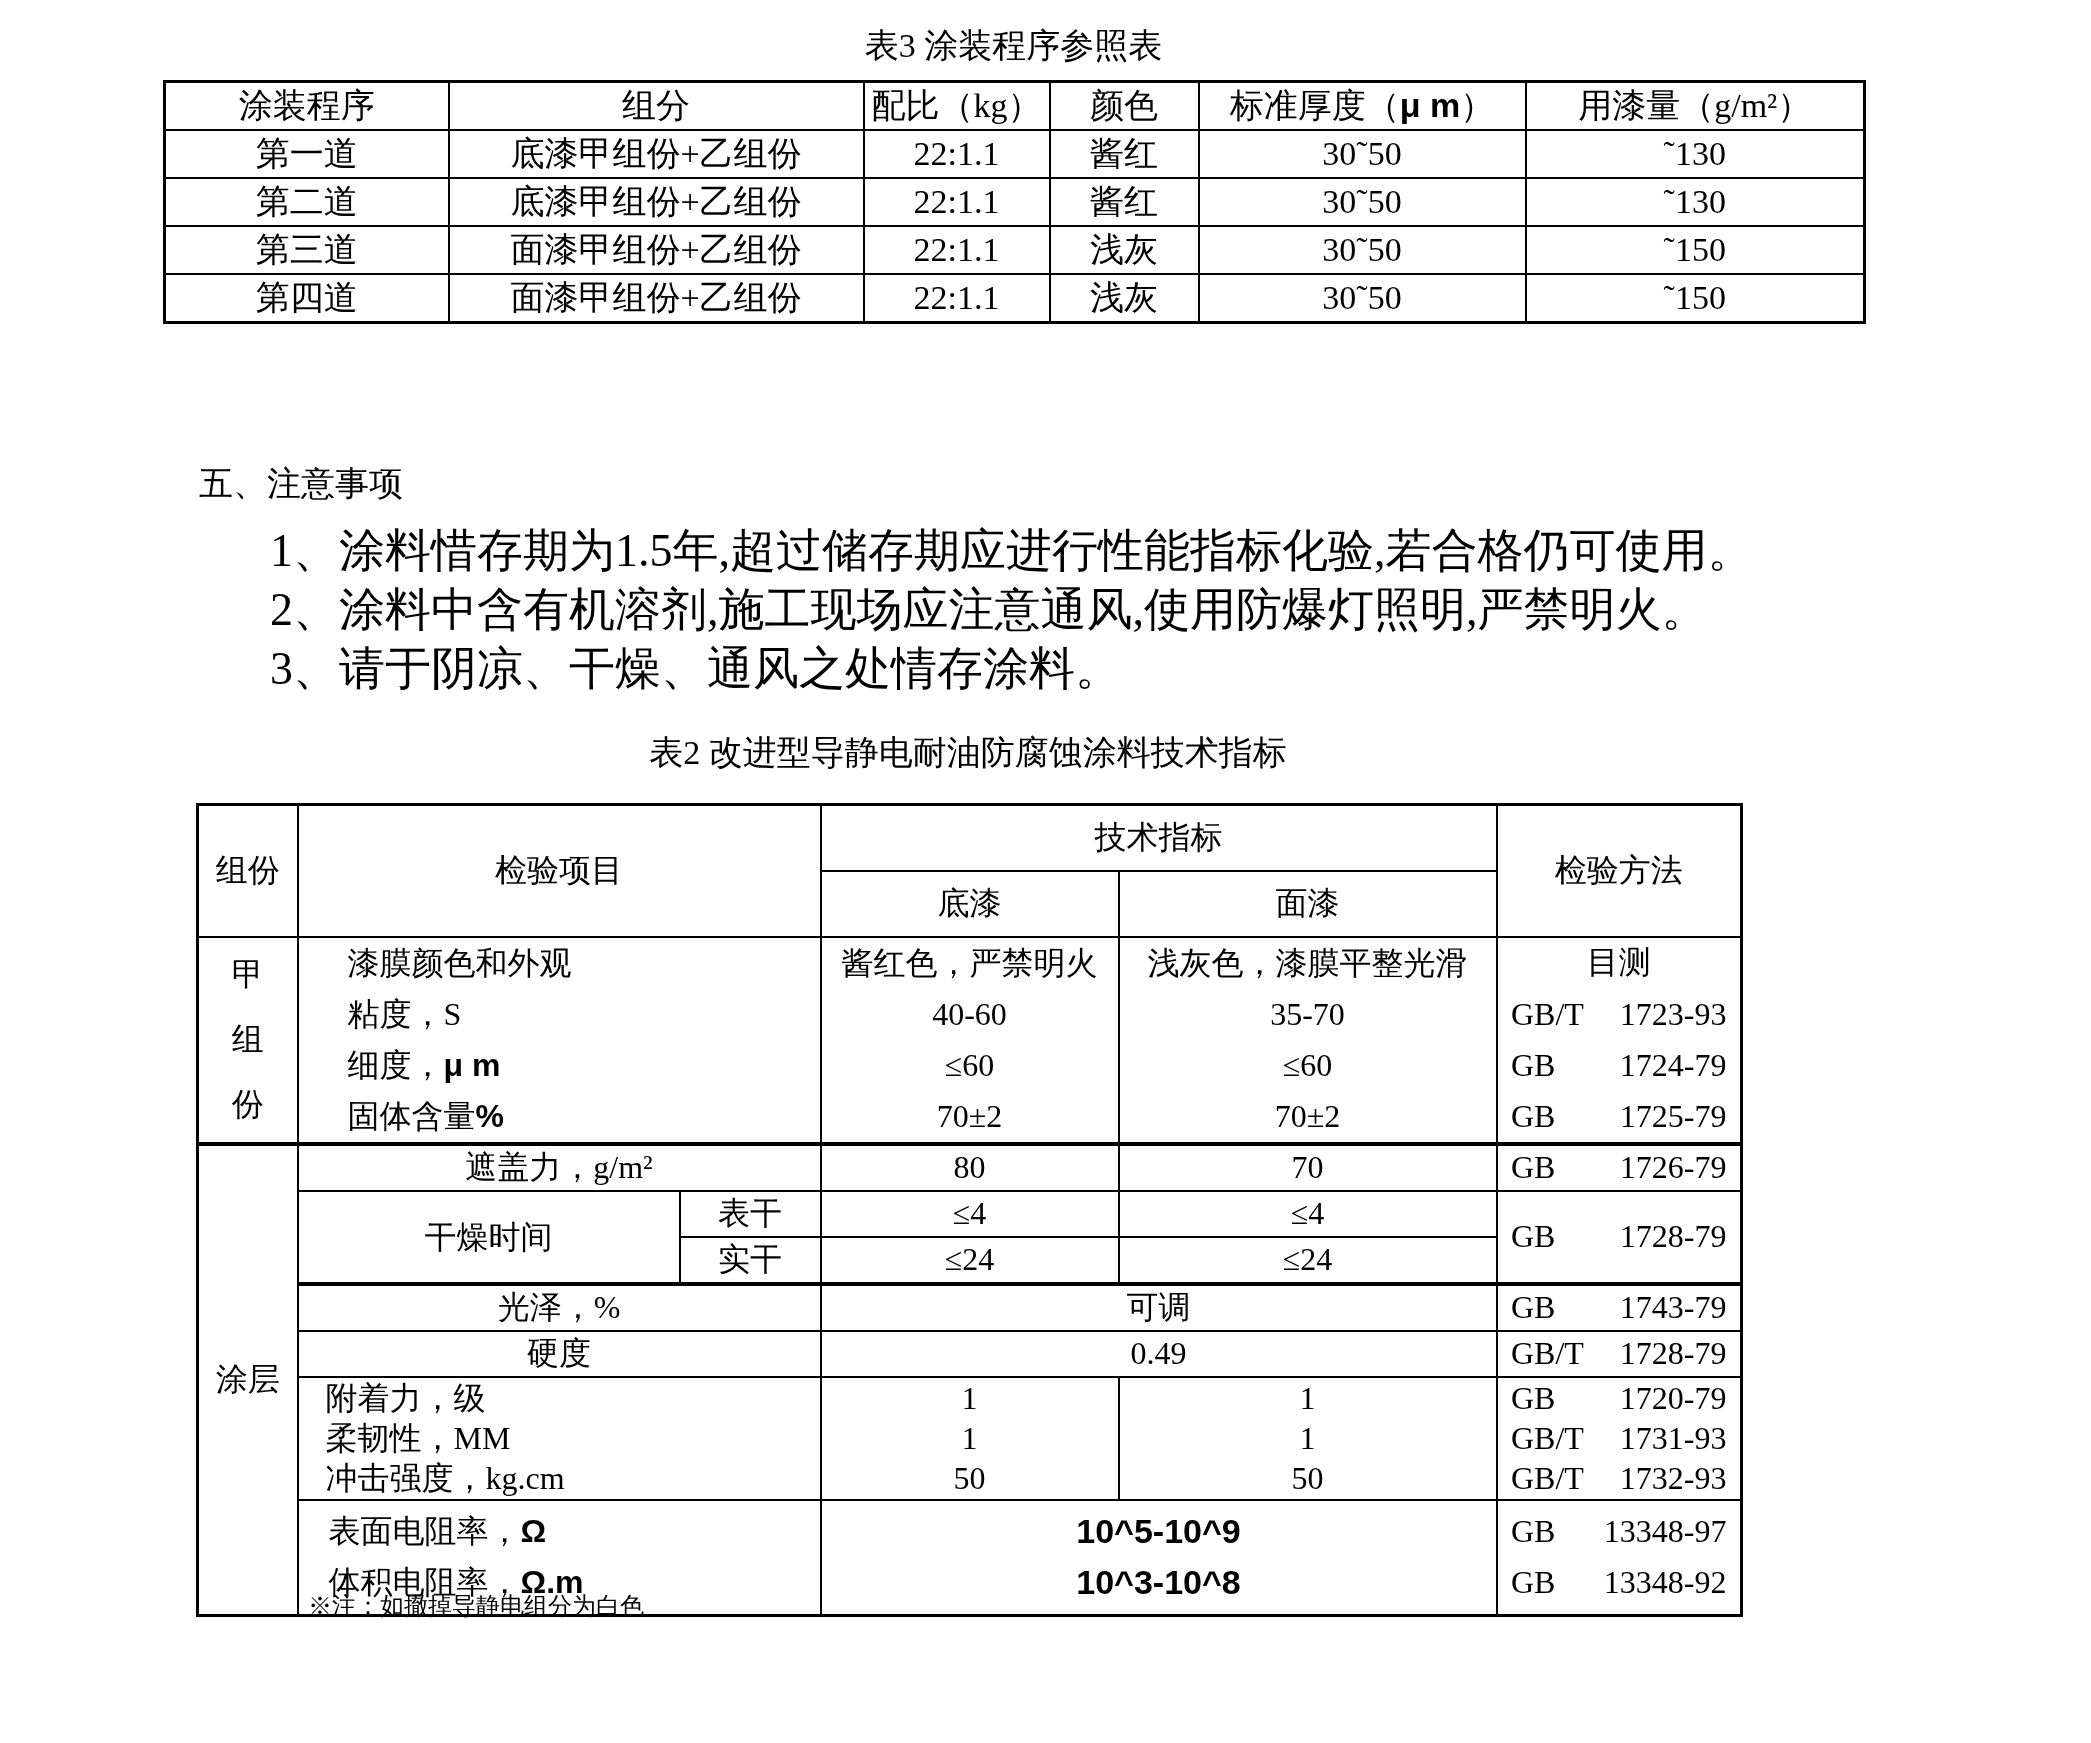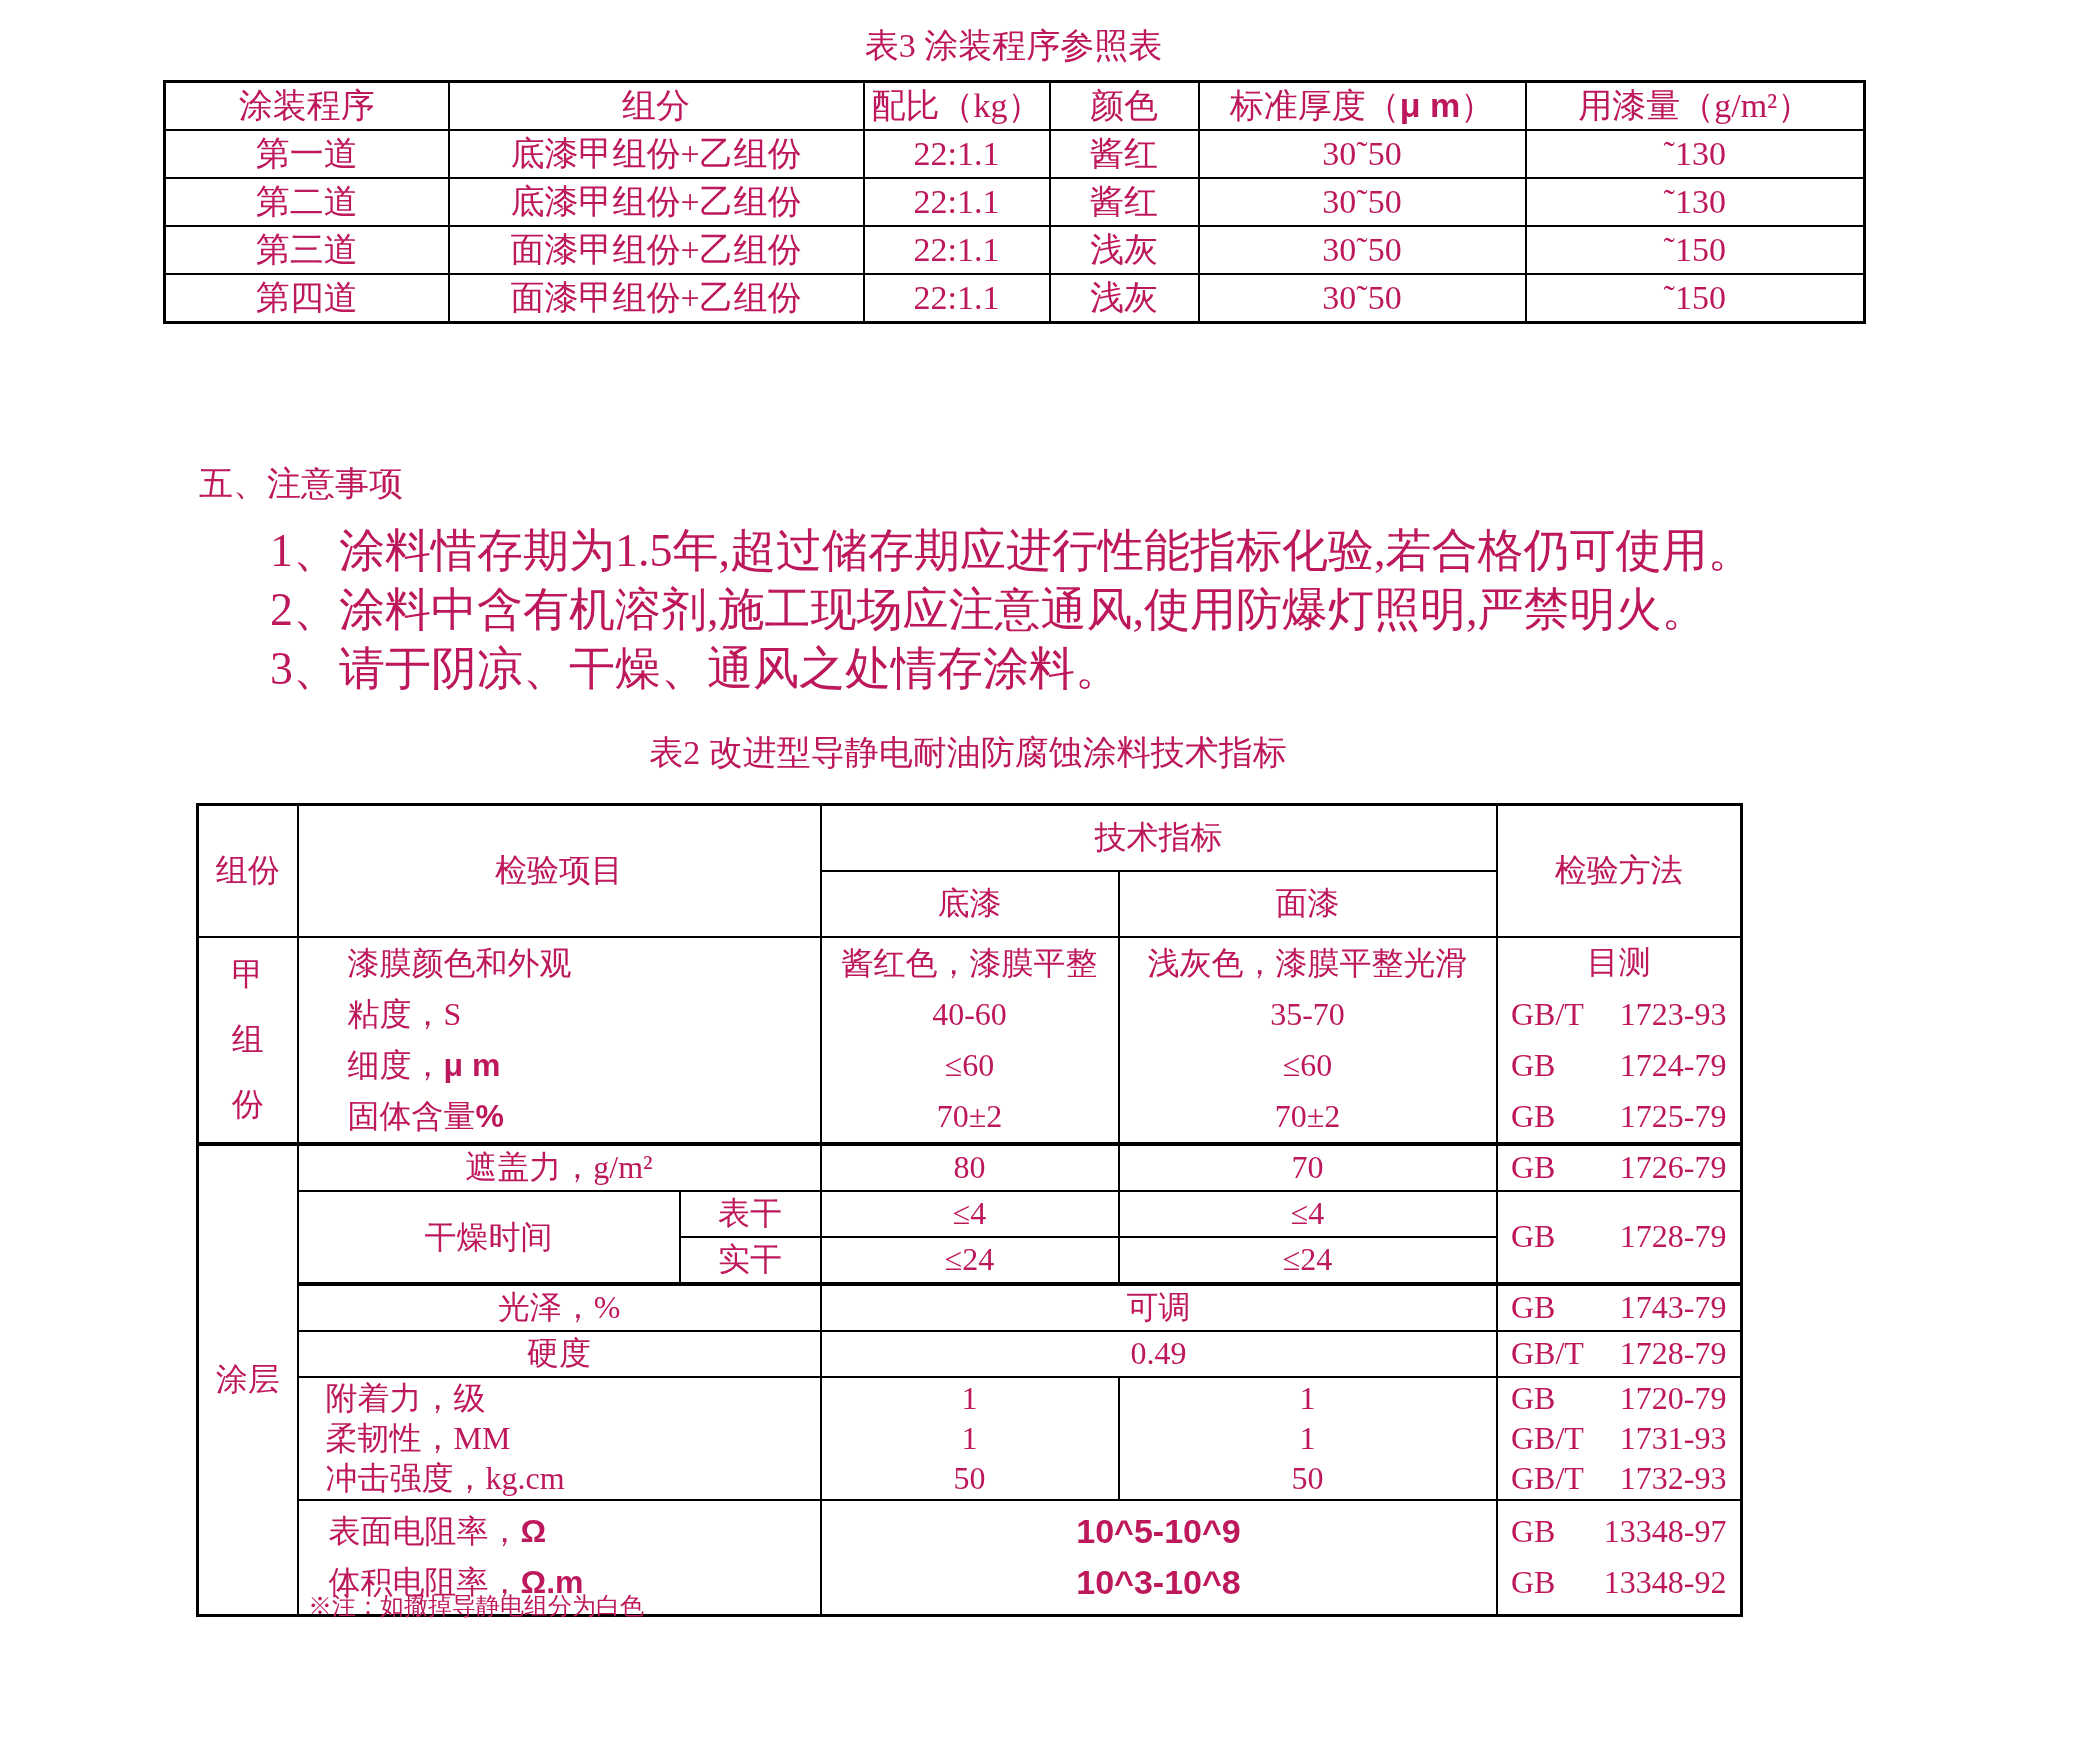--- a/index.html
+++ b/index.html
@@ -1,16 +1,16 @@
 <!DOCTYPE html>
 <html style="font-size:13.5px"><head>
 <meta charset="utf-8">
 <style>
   html,body{margin:0;padding:0;background:#ffffff;}
-  .page{position:relative;width:2091px;height:1743px;background:#ffffff;color:#be185d;
+  .page{position:relative;width:2091px;height:1743px;background:#ffffff;color:#000000;
         font-family:"Liberation Serif","DejaVu Serif",serif;overflow:hidden;}
   .sf{font-family:"Liberation Sans","DejaVu Sans",sans-serif;font-weight:bold;}
 
   
   .t3-title{position:absolute;left:163px;top:25px;width:1701px;text-align:center;
             font-size:34px;line-height:42px;white-space:nowrap;}
   .t2-title{position:absolute;left:196px;top:732px;width:1544px;text-align:center;
             font-size:34px;line-height:42px;white-space:nowrap;}
   .notes-heading{position:absolute;left:199px;top:464px;font-size:34px;line-height:40px;white-space:nowrap;}
   .note-item{position:absolute;left:270px;font-size:46px;line-height:40px;white-space:nowrap;}
@@ -146,21 +146,21 @@
         <div class="gchar">组</div>
         <div class="gchar">份</div>
       </td>
       <td colspan="2" class="vtop">
         <div class="lline">漆膜颜色和外观</div>
         <div class="lline">粘度，S</div>
         <div class="lline"><span>细度，</span><span class="sf">μ m</span></div>
         <div class="lline"><span>固体含量</span><span class="sf">%</span></div>
       </td>
       <td class="vtop">
-        <div class="vline">酱红色，漆膜平整</div>
+        <div class="vline">酱红色，严禁明火</div>
         <div class="vline">40-60</div>
         <div class="vline">≤60</div>
         <div class="vline">70±2</div>
       </td>
       <td class="vtop">
         <div class="vline">浅灰色，漆膜平整光滑</div>
         <div class="vline">35-70</div>
         <div class="vline">≤60</div>
         <div class="vline">70±2</div>
       </td>

